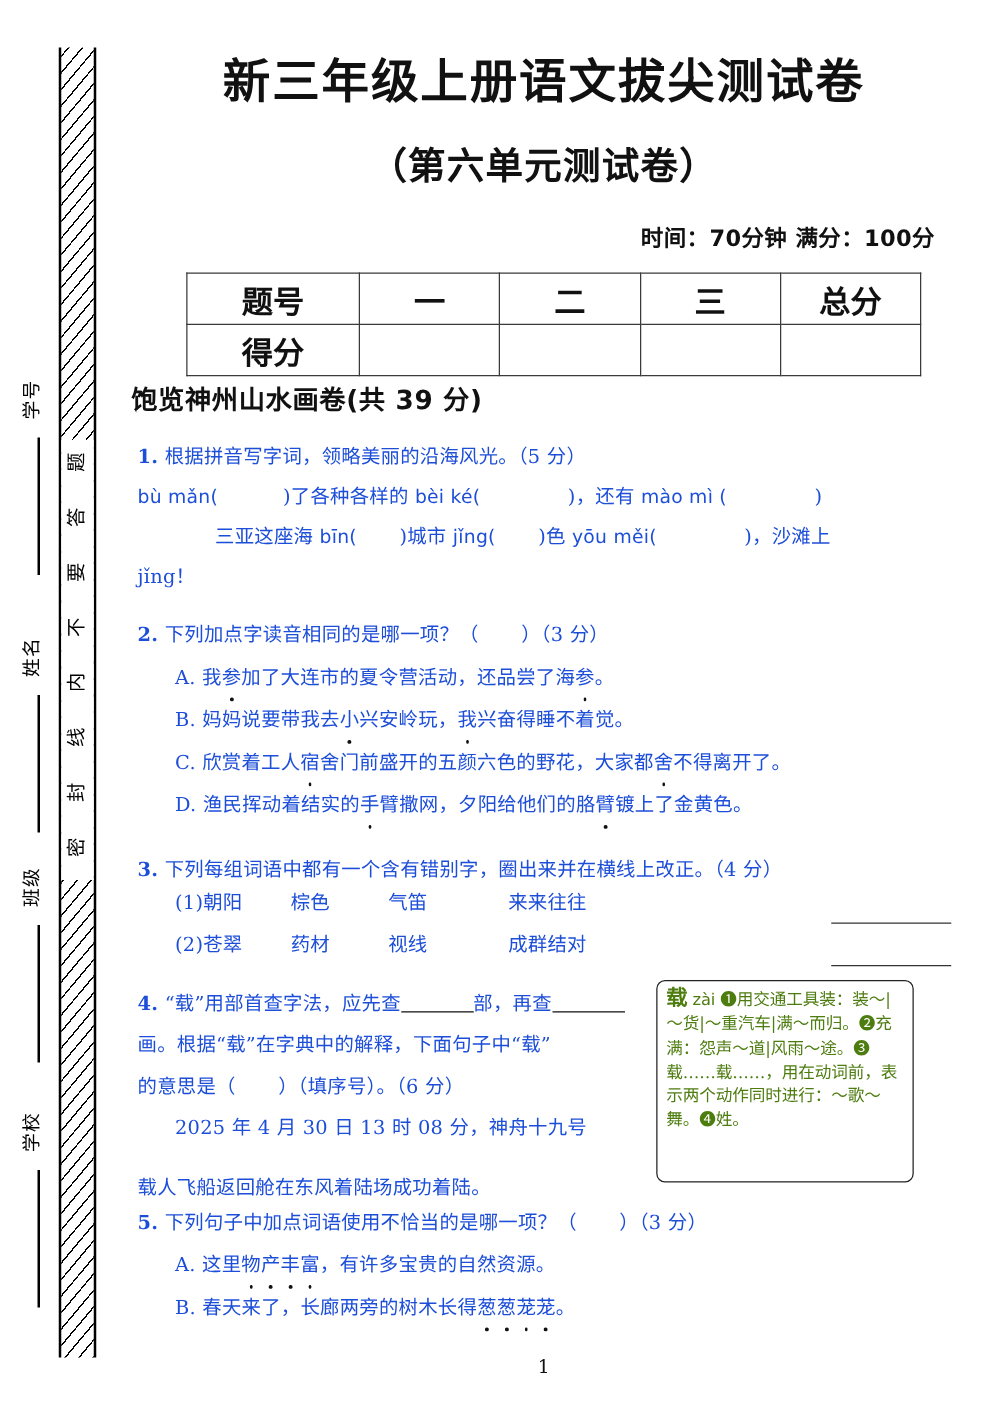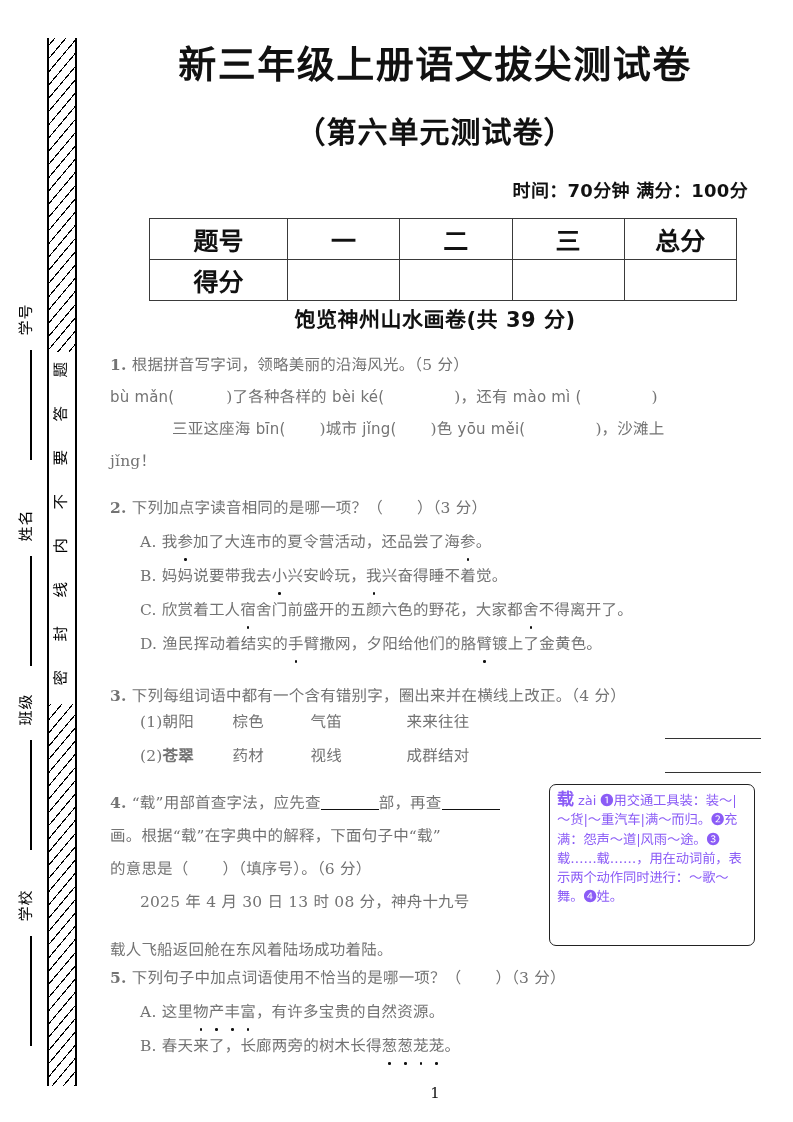--- a/index.html
+++ b/index.html
@@ -146,35 +146,34 @@
     font-weight: bold;
     font-family: "DejaVu Sans", "Liberation Sans", sans-serif;
   }
   #score-table td.lbl { width: 135px; }
 
   .section-heading {
     position: absolute;
     left: 0;
     top: 303px;
     width: 660px;
-    text-align: center;
     font-size: 21px;
     font-weight: bold;
     letter-spacing: 0.5px;
     font-family: "DejaVu Sans", "Liberation Sans", sans-serif;
   }
 
   
   .q {
     position: absolute;
     font-family: "DejaVu Serif", "Liberation Serif", serif;
     font-size: 15.5px;
     line-height: 26px;
     letter-spacing: 0.2px;
-    color: #737373;
+    color: #1d4ed8;
   }
   .qnum {
     font-family: "DejaVu Serif", "Liberation Serif", serif;
     font-weight: bold;
     font-size: 15.5px;
   }
   .qline { white-space: nowrap; }
   .indent { display: inline-block; width: 30px; }
   .indent2 { display: inline-block; width: 62px; }
   .py {
@@ -214,33 +213,33 @@
   .ans-rule {
     position: absolute;
     width: 96px;
     height: 0;
     border-bottom: 1.5px solid #333;
   }
 
   
   #dict-box {
     position: absolute;
-    left: 444px;
+    left: 420px;
     top: 784px;
     width: 206px;
     height: 162px;
     border: 1.6px solid #222;
     border-radius: 7px;
     box-sizing: border-box;
     padding: 5px 6px 4px 7px;
     font-family: "DejaVu Serif", "Liberation Serif", serif;
     font-size: 13.3px;
     line-height: 19.3px;
     letter-spacing: -0.1px;
-    color: #8b5cf6;
+    color: #4d7c0f;
     overflow: hidden;
   }
   #dict-box .headchar {
     font-size: 17px;
     font-weight: bold;
     font-family: "DejaVu Serif", "Liberation Serif", serif;
   }
   #dict-box .headpy {
     font-family: "DejaVu Sans", "Liberation Sans", sans-serif;
     font-size: 13px;
@@ -333,21 +332,21 @@
     <div class="qline"><span class="qnum">2.</span>&nbsp;<span>下列加点字读音相同的是哪一项？（</span><span class="gap-s"></span><span>）（3 分）</span></div>
     <div class="qline" style="margin-top:8px;"><span class="indent"></span><span>A.</span>&nbsp;<span class="opt-col"><span>我</span><span class="dot">参</span><span>加</span><span>了</span><span>大</span><span>连</span><span>市</span><span>的</span><span>夏</span><span>令</span><span>营</span><span>活</span><span>动</span><span>，</span><span>还</span><span>品</span><span>尝</span><span>了</span><span>海</span><span class="dot">参</span><span>。</span></span></div>
     <div class="qline" style="margin-top:8px;"><span class="indent"></span><span>B.</span>&nbsp;<span class="opt-col"><span>妈</span><span>妈</span><span>说</span><span>要</span><span>带</span><span>我</span><span>去</span><span class="dot">小</span><span>兴</span><span>安</span><span>岭</span><span>玩</span><span>，</span><span class="dot">我</span><span>兴</span><span>奋</span><span>得</span><span>睡</span><span>不</span><span>着</span><span>觉</span><span>。</span></span></div>
     <div class="qline" style="margin-top:8px;"><span class="indent"></span><span>C.</span>&nbsp;<span class="opt-col"><span>欣</span><span>赏</span><span>着</span><span>工</span><span>人</span><span class="dot">宿</span><span>舍</span><span>门</span><span>前</span><span>盛</span><span>开</span><span>的</span><span>五</span><span>颜</span><span>六</span><span>色</span><span>的</span><span>野</span><span>花</span><span>，</span><span>大</span><span>家</span><span>都</span><span class="dot">舍</span><span>不</span><span>得</span><span>离</span><span>开</span><span>了</span><span>。</span></span></div>
     <div class="qline" style="margin-top:8px;"><span class="indent"></span><span>D.</span>&nbsp;<span class="opt-col"><span>渔</span><span>民</span><span>挥</span><span>动</span><span>着</span><span>结</span><span>实</span><span>的</span><span class="dot">手</span><span>臂</span><span>撒</span><span>网</span><span>，</span><span>夕</span><span>阳</span><span>给</span><span>他</span><span>们</span><span>的</span><span>胳</span><span class="dot">臂</span><span>镀</span><span>上</span><span>了</span><span>金</span><span>黄</span><span>色</span><span>。</span></span></div>
   </div>
 
   <div class="q" style="left:5px; top:683px; width:660px;">
     <div class="qline"><span class="qnum">3.</span>&nbsp;<span>下列每组词语中都有一个含有错别字，圈出来并在横线上改正。（4 分）</span></div>
     <div class="qline" style="margin-top:0;"><span class="indent"></span><span>(1)</span><span style="display:inline-block;width:70px;">朝阳</span><span style="display:inline-block;width:78px;">棕色</span><span style="display:inline-block;width:96px;">气笛</span><span>来来往往</span></div>
-    <div class="qline" style="margin-top:8px;"><span class="indent"></span><span>(2)</span><span style="display:inline-block;width:70px;font-weight:bold;">苍翠</span><span style="display:inline-block;width:78px;">药材</span><span style="display:inline-block;width:96px;">视线</span><span>成群结对</span></div>
+    <div class="qline" style="margin-top:8px;"><span class="indent"></span><span>(2)</span><span style="display:inline-block;width:70px;">苍翠</span><span style="display:inline-block;width:78px;">药材</span><span style="display:inline-block;width:96px;">视线</span><span>成群结对</span></div>
   </div>
 
   <div class="ans-rule" style="left:560px; top:738px;"></div>
   <div class="ans-rule" style="left:560px; top:772px;"></div>
 
   <div class="q" style="left:5px; top:790px; width:440px;">
     <div class="qline"><span class="qnum">4.</span>&nbsp;<span>“载”用部首查字法，应先查</span><span class="blank-u"></span><span>部，再查</span><span class="blank-u"></span></div>
     <div class="qline" style="margin-top:7px;"><span>画。根据“载”在字典中的解释，下面句子中“载”</span></div>
     <div class="qline" style="margin-top:7px;"><span>的意思是（</span><span class="gap-s"></span><span>）（填序号）。（6 分）</span></div>
     <div class="qline" style="margin-top:7px;"><span class="indent"></span><span>2025 年 4 月 30 日 13 时 08 分，神舟十九号</span></div>

